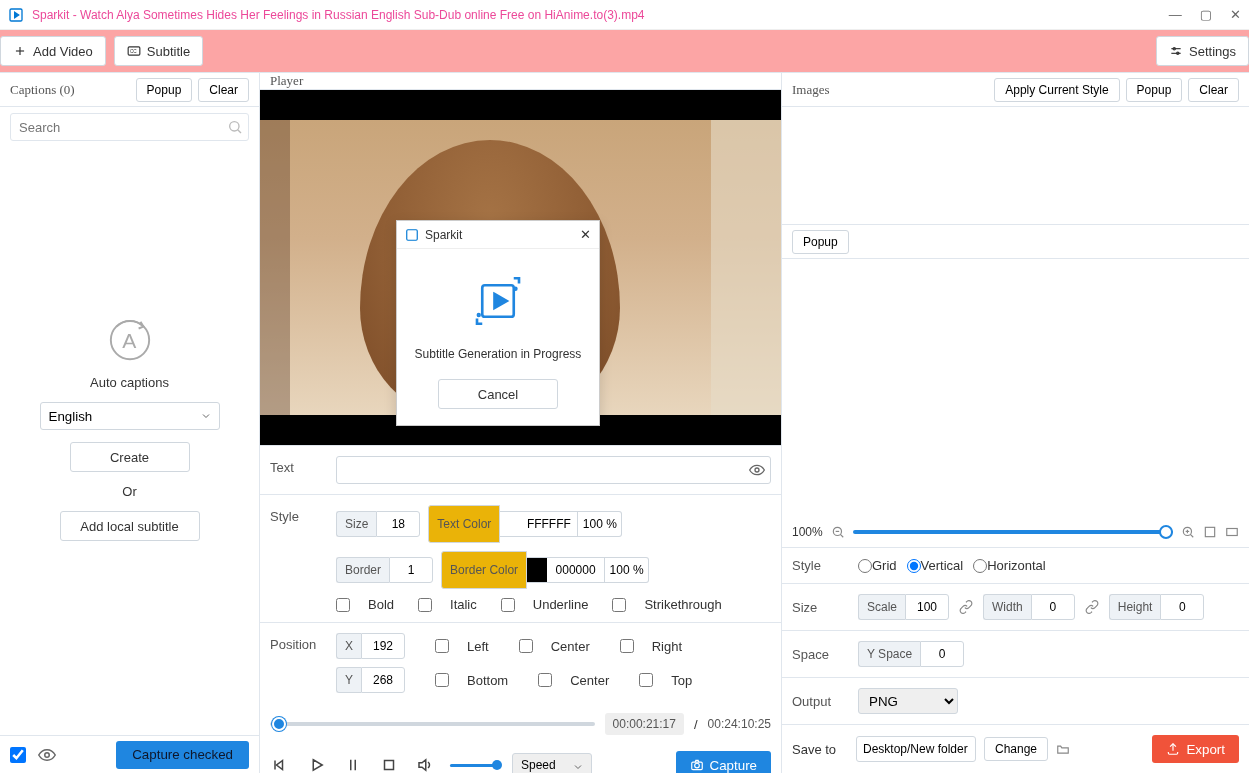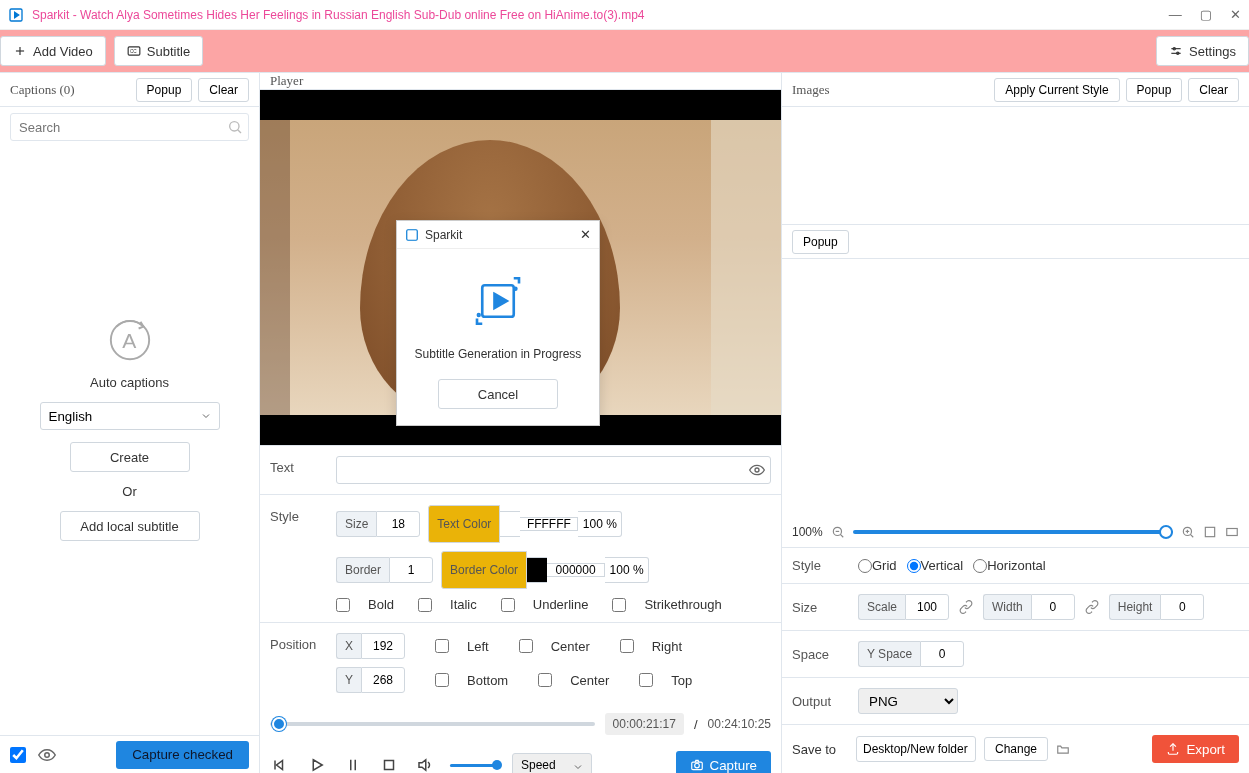--- a/index.html
+++ b/index.html
@@ -47,21 +47,21 @@
 .form-sec { padding: 10px 10px; border-top: 1px solid #e0e6ed; display: flex; gap: 10px; font-size: 13px; }
 .form-sec .lbl { width: 56px; padding-top: 4px; color: #555; }
 .form-sec .ctrls { flex: 1; display: flex; flex-direction: column; gap: 8px; }
 .row { display: flex; gap: 8px; align-items: center; flex-wrap: wrap; }
 .num-in { display: flex; }
 .num-in .k { background: #eef2f6; border: 1px solid #d0d7de; border-right: none; height: 26px; display: flex; align-items: center; padding: 0 8px; border-radius: 3px 0 0 3px; color: #555; font-size: 12px; }
 .num-in input { width: 44px; height: 26px; border: 1px solid #d0d7de; border-radius: 0 3px 3px 0; text-align: center; font-size: 12px; }
 .color-in { display: flex; align-items: center; }
 .color-in .k { background: #eab308; border: 1px solid #d0d7de; height: 38px; padding: 0 8px; display: flex; align-items: center; border-radius: 3px 0 0 3px; font-size: 12px; color: #555; }
 .color-in .sw { width: 20px; height: 26px; border-top: 1px solid #d0d7de; border-bottom: 1px solid #d0d7de; }
-.color-in .hex { width: 58px; height: 14px; border: 1px solid #d0d7de; border-left: none; text-align: center; font-size: 12px; }
+.color-in .hex { width: 58px; height: 26px; border: 1px solid #d0d7de; border-left: none; text-align: center; font-size: 12px; }
 .color-in .pct { width: 44px; height: 26px; border: 1px solid #d0d7de; border-left: none; border-radius: 0 3px 3px 0; text-align: center; font-size: 12px; }
 .chk { display: flex; align-items: center; gap: 18px; }
 .chk input { width: 14px; height: 14px; }
 .text-in { flex: 1; position: relative; }
 .text-in input { width: 100%; height: 28px; border: 1px solid #d0d7de; border-radius: 3px; padding: 0 30px 0 8px; }
 .text-in svg { position: absolute; right: 6px; top: 6px; width: 16px; height: 16px; color: #666; }
 
 .timeline { padding: 10px; display: flex; align-items: center; gap: 10px; }
 .tl-track { flex: 1; height: 4px; background: #d0d7de; border-radius: 2px; position: relative; }
 .tl-thumb { width: 14px; height: 14px; background: #1f86e0; border-radius: 50%; position: absolute; top: -5px; left: 2px; border: 2px solid #fff; box-shadow: 0 0 0 1px #1f86e0; }

